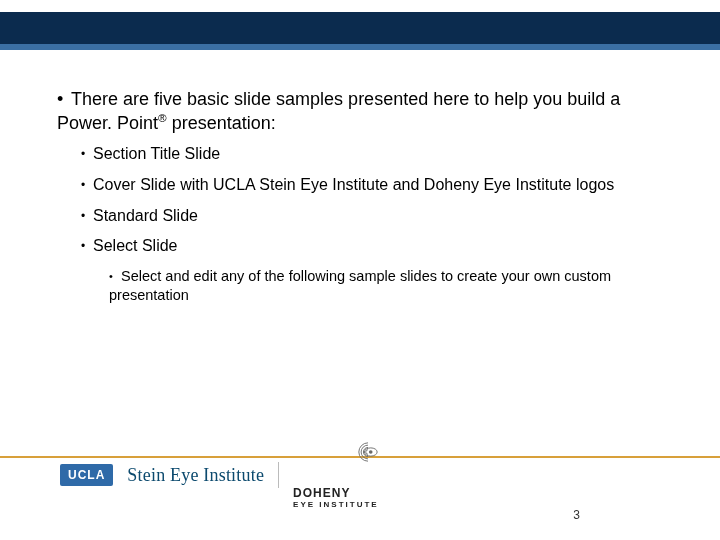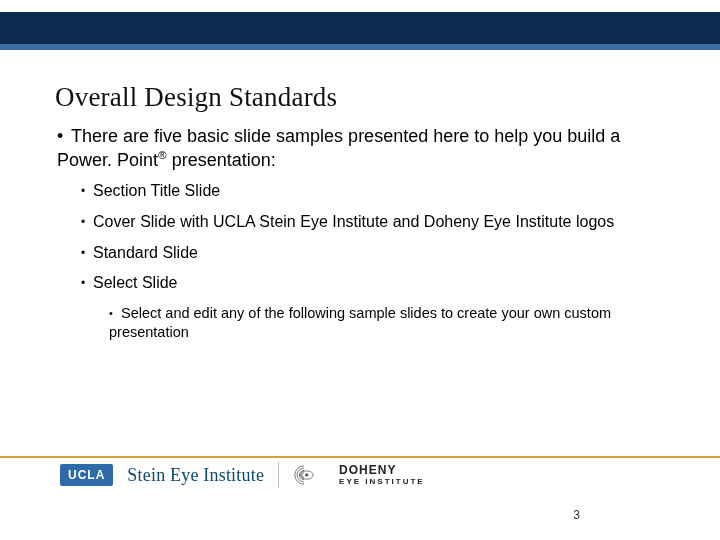--- a/index.html
+++ b/index.html
@@ -14,36 +14,35 @@
   .lvl2 { font-size: 16px; line-height: 1.3; margin: 6px 0 10px 26px; }
   .lvl2 .bullet { width: 12px; font-size: 12px; vertical-align: 1px; }
   .lvl3 { font-size: 14.5px; line-height: 1.3; margin: 4px 0 6px 54px; }
   .lvl3 .bullet { width: 12px; font-size: 11px; vertical-align: 1px; }
   sup { font-size: 0.65em; vertical-align: super; }
   .footer-rule { position: absolute; bottom: 82px; left: 0; width: 720px; height: 2px; background: #d8a03a; }
   .footer { position: absolute; bottom: 45px; left: 60px; width: 600px; height: 40px; display: flex; align-items: center; gap: 14px; }
   .ucla-badge { background: #2f6aa8; color: #fff; font-weight: 700; font-size: 12px; letter-spacing: 1px; padding: 4px 8px; border-radius: 2px; }
   .sei { font-family: Garamond, "Times New Roman", serif; font-size: 18px; color: #0c4a6e; letter-spacing: 0.2px; }
   .vsep { width: 1px; height: 26px; background: #bbb; }
-  .doheny-wrap { display: flex; align-items: flex-end; gap: 24px; }
+  .doheny-wrap { display: flex; align-items: flex-end; gap: 24px; flex-direction: column; }
   .doheny-mark { width: 22px; height: 22px; }
   .doheny-text { display: flex; flex-direction: column; line-height: 1; }
   .doheny-text .l1 { font-size: 12px; font-weight: 700; letter-spacing: 1px; color: #222; }
   .doheny-text .l2 { font-size: 8px; font-weight: 700; letter-spacing: 2px; color: #222; margin-top: 2px; }
   .pagenum { position: absolute; bottom: 18px; right: 140px; font-size: 12px; color: #333; }
 </style>
 </head>
 <body>
 
 <div class="slide">
   <div class="top-band"></div>
   <div class="rule"></div>
 
   <div class="content">
-    <h1 class="title">Overall Design Standards</h1>
 
     <div class="lvl1">
       <span class="bullet">•</span><span>There are five basic slide samples presented here to help you build a Power. Point</span><sup>®</sup><span> presentation:</span>
     </div>
 
     <div class="lvl2"><span class="bullet">•</span><span>Section Title Slide</span></div>
     <div class="lvl2"><span class="bullet">•</span><span>Cover Slide with UCLA Stein Eye Institute and Doheny Eye Institute logos</span></div>
     <div class="lvl2"><span class="bullet">•</span><span>Standard Slide</span></div>
     <div class="lvl2"><span class="bullet">•</span><span>Select Slide</span></div>
 

